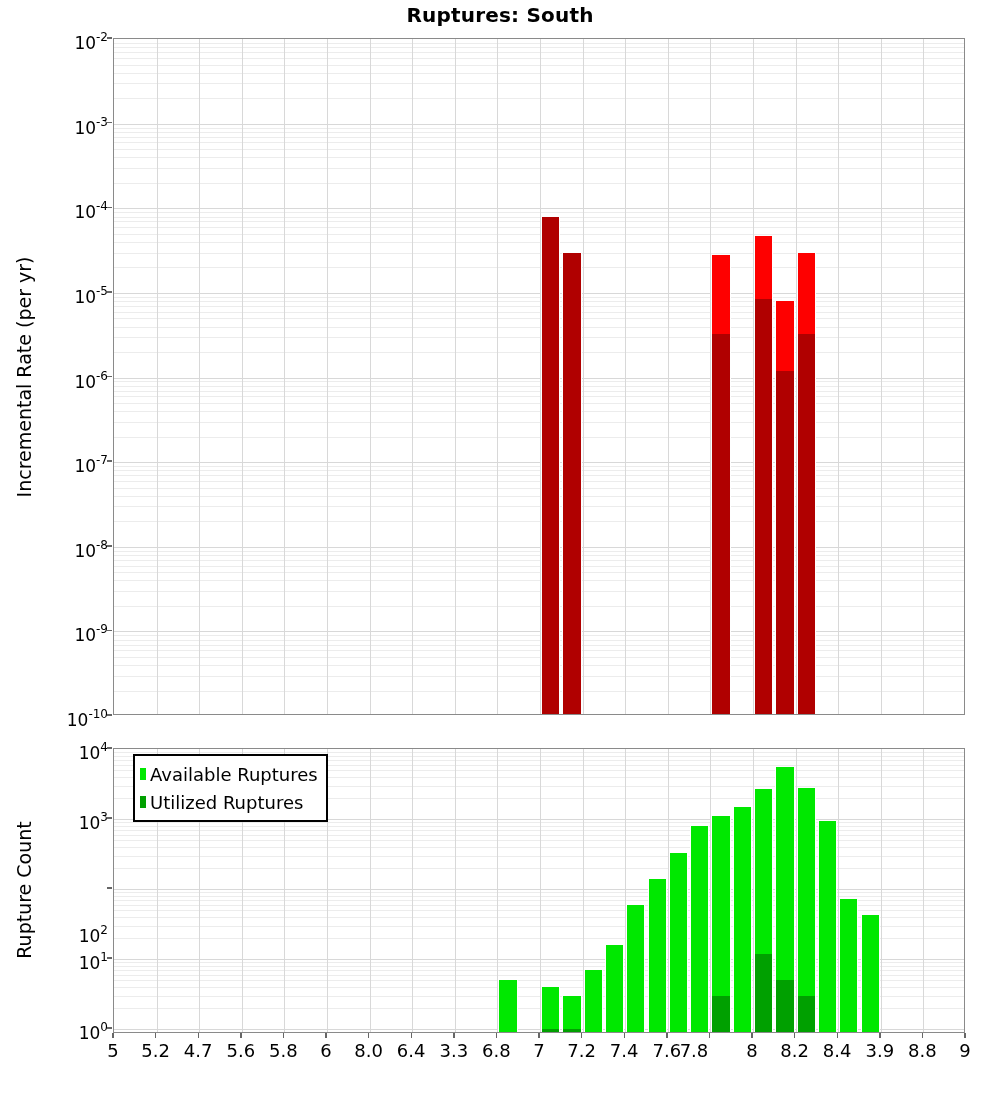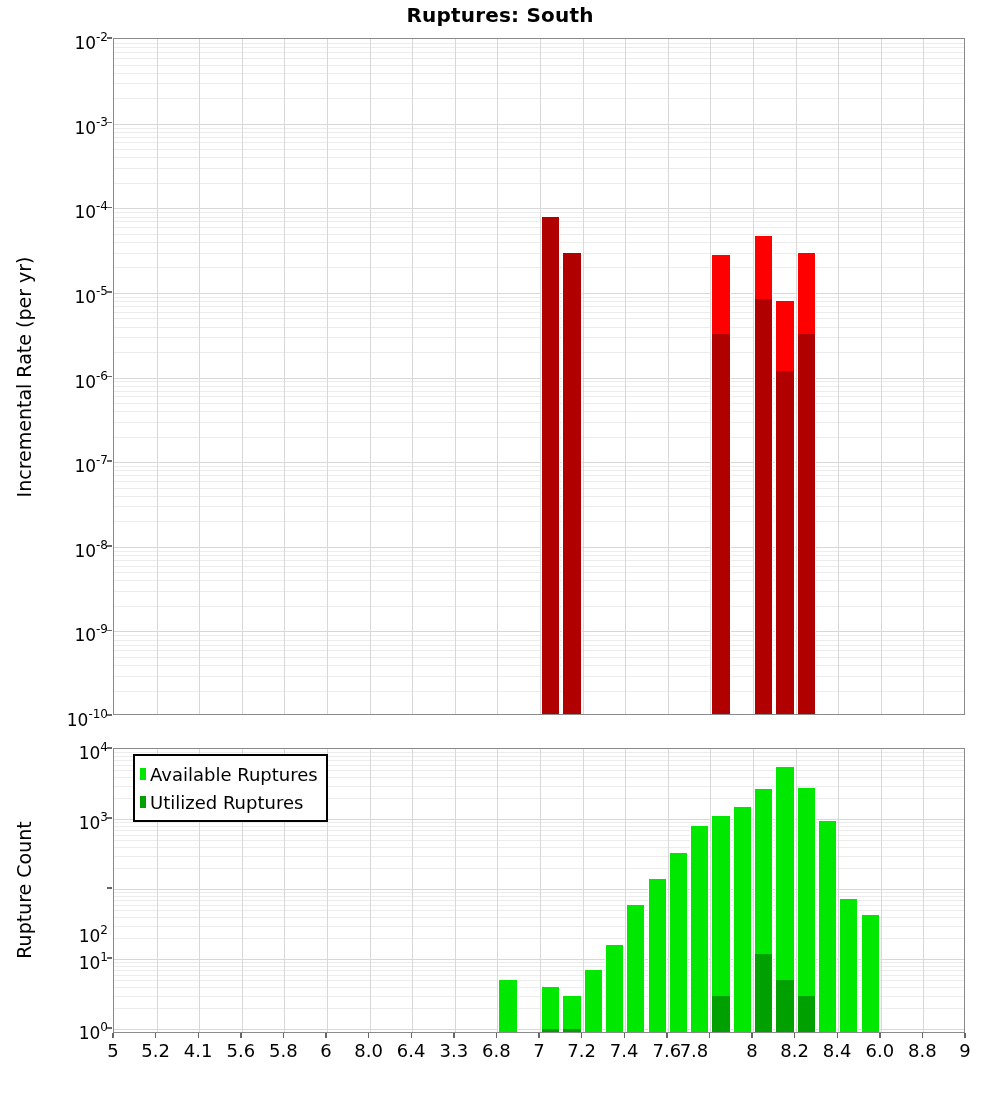--- a/index.html
+++ b/index.html
@@ -253,21 +253,21 @@
       <div class="bar" style="left: 640px; width: 19.3px; top: 204.5px; height: 80.5px; background: rgb(0, 160, 0);"></div>
       <div class="bar" style="left: 661.3px; width: 19.3px; top: 231.2px; height: 53.8px; background: rgb(0, 160, 0);"></div>
       <div class="bar" style="left: 682.6px; width: 19.3px; top: 246.7px; height: 38.3px; background: rgb(0, 160, 0);"></div>
     </div>
 
   <div id="axis-decorations">
       <div class="xtick-label" style="left: 87px;">5</div>
       <div class="tickmark-x" style="left: 112.3px; top: 1033px;"></div>
       <div class="xtick-label" style="left: 129.6px;">5.2</div>
       <div class="tickmark-x" style="left: 154.9px; top: 1033px;"></div>
-      <div class="xtick-label" style="left: 172.2px;">4.1</div>
+      <div class="xtick-label" style="left: 172.2px;">4.7</div>
       <div class="tickmark-x" style="left: 197.5px; top: 1033px;"></div>
       <div class="xtick-label" style="left: 214.8px;">5.6</div>
       <div class="tickmark-x" style="left: 240px; top: 1033px;"></div>
       <div class="xtick-label" style="left: 257.4px;">5.8</div>
       <div class="tickmark-x" style="left: 282.6px; top: 1033px;"></div>
       <div class="xtick-label" style="left: 300px;">6</div>
       <div class="tickmark-x" style="left: 325.3px; top: 1033px;"></div>
       <div class="xtick-label" style="left: 342.6px;">8.0</div>
       <div class="tickmark-x" style="left: 367.9px; top: 1033px;"></div>
       <div class="xtick-label" style="left: 385.2px;">6.4</div>
@@ -285,21 +285,21 @@
       <div class="xtick-label" style="left: 640.8px;">7.6</div>
       <div class="tickmark-x" style="left: 666px; top: 1033px;"></div>
       <div class="xtick-label" style="left: 668px;">7.8</div>
       <div class="tickmark-x" style="left: 708.6px; top: 1033px;"></div>
       <div class="xtick-label" style="left: 726px;">8</div>
       <div class="tickmark-x" style="left: 751.3px; top: 1033px;"></div>
       <div class="xtick-label" style="left: 768.6px;">8.2</div>
       <div class="tickmark-x" style="left: 793.8px; top: 1033px;"></div>
       <div class="xtick-label" style="left: 811.2px;">8.4</div>
       <div class="tickmark-x" style="left: 836.5px; top: 1033px;"></div>
-      <div class="xtick-label" style="left: 853.8px;">6.0</div>
+      <div class="xtick-label" style="left: 853.8px;">3.9</div>
       <div class="tickmark-x" style="left: 879px; top: 1033px;"></div>
       <div class="xtick-label" style="left: 896.4px;">8.8</div>
       <div class="tickmark-x" style="left: 921.7px; top: 1033px;"></div>
       <div class="xtick-label" style="left: 939px;">9</div>
       <div class="tickmark-x" style="left: 964.3px; top: 1033px;"></div>
     </div>
 
 <div class="ytick-label" style="top: 26px;">10<sup>-2</sup></div>
     <div class="tickmark-y" style="left: 107px; top: 37.3px;"></div>
     <div class="ytick-label" style="top: 110.6px;">10<sup>-3</sup></div>

